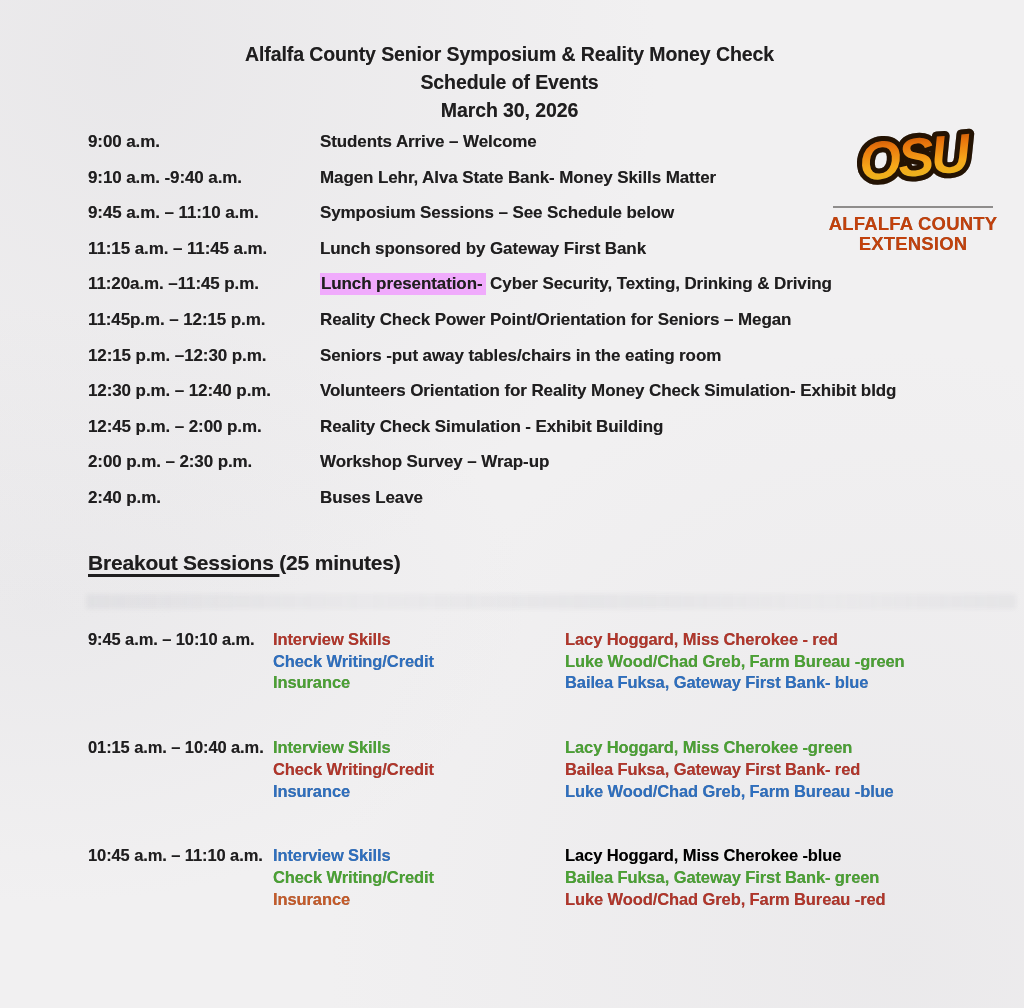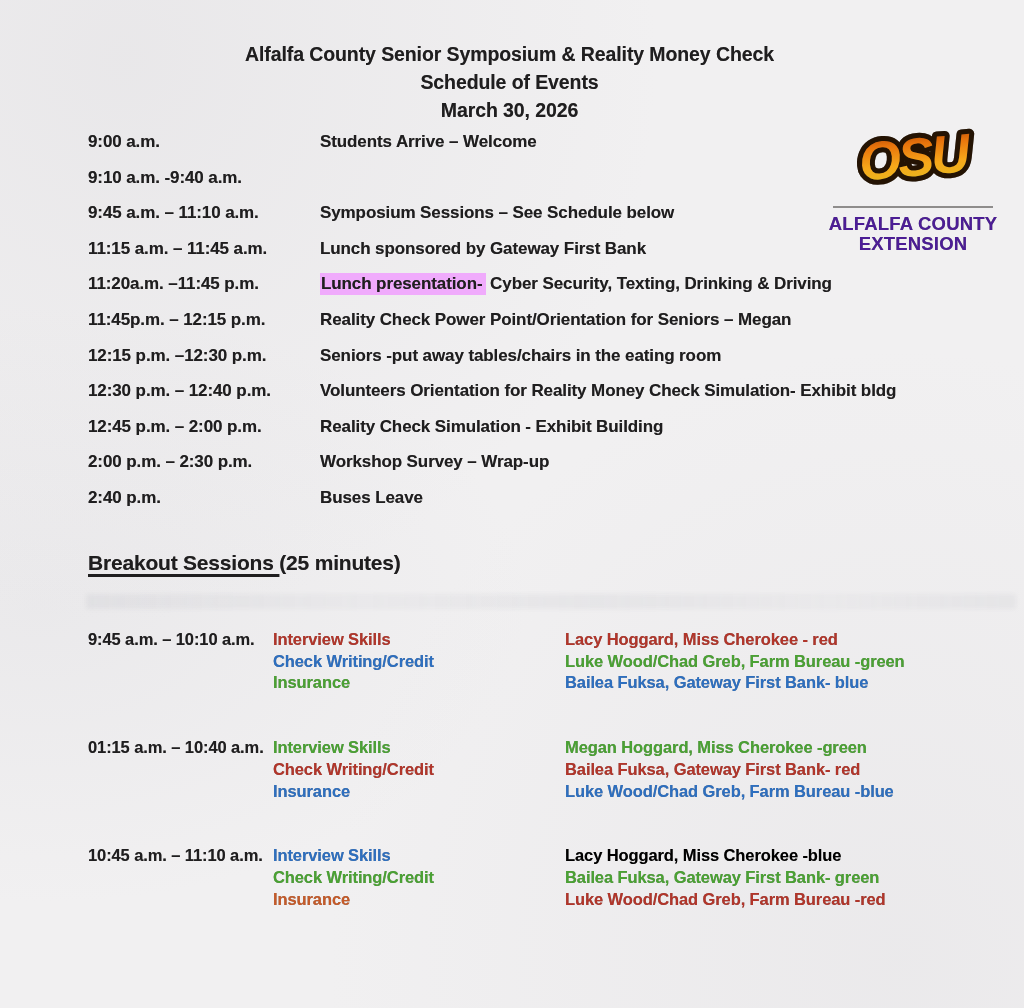--- a/index.html
+++ b/index.html
@@ -22,21 +22,21 @@
   .schedule{position:absolute;left:88px;top:131px;width:880px;}
   .sched-row{display:flex;font-weight:bold;font-size:17px;line-height:22px;margin-bottom:13.6px;letter-spacing:-.1px;}
   .sched-time{width:232px;flex:0 0 232px;}
   .sched-desc{flex:1;}
   .hl{padding:1px 3px 2px 1px;}
 
   
   .logo-block{position:absolute;left:820px;top:112px;width:186px;text-align:center;}
   .logo-svg{display:block;margin:0 auto;}
   .logo-rule{width:160px;border:0;border-top:2px solid #8f8d8c;margin:2px auto 6px auto;}
-  .org-name{font-weight:bold;font-size:18.5px;line-height:19.5px;color:#4c1d95;letter-spacing:.2px;text-shadow:0 0 .5px rgba(45,42,40,.6);}
+  .org-name{font-weight:bold;font-size:18.5px;line-height:19.5px;color:#c2410c;letter-spacing:.2px;text-shadow:0 0 .5px rgba(45,42,40,.6);}
 
   
   .breakout-heading{position:absolute;left:88px;top:551px;font-weight:bold;font-size:21px;letter-spacing:-.2px;}
   .bh-underline{text-decoration:underline;text-decoration-thickness:2.5px;text-underline-offset:4px;}
 
   
   .ghost-band{position:absolute;left:86px;top:594px;width:930px;height:15px;
     background:linear-gradient(90deg, rgba(168,170,180,.14), rgba(168,170,180,.07) 30%, rgba(168,170,180,.13) 55%, rgba(168,170,180,.06) 80%, rgba(168,170,180,.12));
     filter:blur(2px);border-radius:3px;}
 
@@ -77,20 +77,21 @@
     <div class="org-name">EXTENSION</div>
   </div>
 
   <div class="schedule" id="schedule-rows">
       <div class="sched-row">
         <div class="sched-time">9:00 a.m.</div>
         <div class="sched-desc">Students Arrive – Welcome</div>
       </div>
       <div class="sched-row">
         <div class="sched-time">9:10 a.m. -9:40 a.m.</div>
+        <div class="sched-desc">Magen Lehr, Alva State Bank- Money Skills Matter</div>
       </div>
       <div class="sched-row">
         <div class="sched-time">9:45 a.m. – 11:10 a.m.</div>
         <div class="sched-desc">Symposium Sessions – See Schedule below</div>
       </div>
       <div class="sched-row">
         <div class="sched-time">11:15 a.m. – 11:45 a.m.</div>
         <div class="sched-desc">Lunch sponsored by Gateway First Bank</div>
       </div>
       <div class="sched-row">
@@ -144,21 +145,21 @@
         </div>
       </div>
       <div class="session">
         <div class="col session-time">01:15 a.m. – 10:40 a.m.</div>
         <div class="col">
           <div style="color: rgb(74, 162, 51);">Interview Skills</div>
           <div style="color: rgb(178, 53, 42);">Check Writing/Credit</div>
           <div style="color: rgb(45, 111, 192);">Insurance</div>
         </div>
         <div class="col">
-          <div style="color: rgb(74, 162, 51);">Megan Hoggard, Miss Cherokee -green</div>
+          <div style="color: rgb(74, 162, 51);">Lacy Hoggard, Miss Cherokee -green</div>
           <div style="color: rgb(178, 53, 42);">Bailea Fuksa, Gateway First Bank- red</div>
           <div style="color: rgb(45, 111, 192);">Luke Wood/Chad Greb, Farm Bureau -blue</div>
         </div>
       </div>
       <div class="session">
         <div class="col session-time">10:45 a.m. – 11:10 a.m.</div>
         <div class="col">
           <div style="color: rgb(45, 111, 192);">Interview Skills</div>
           <div style="color: rgb(74, 162, 51);">Check Writing/Credit</div>
           <div style="color: rgb(198, 90, 40);">Insurance</div>

